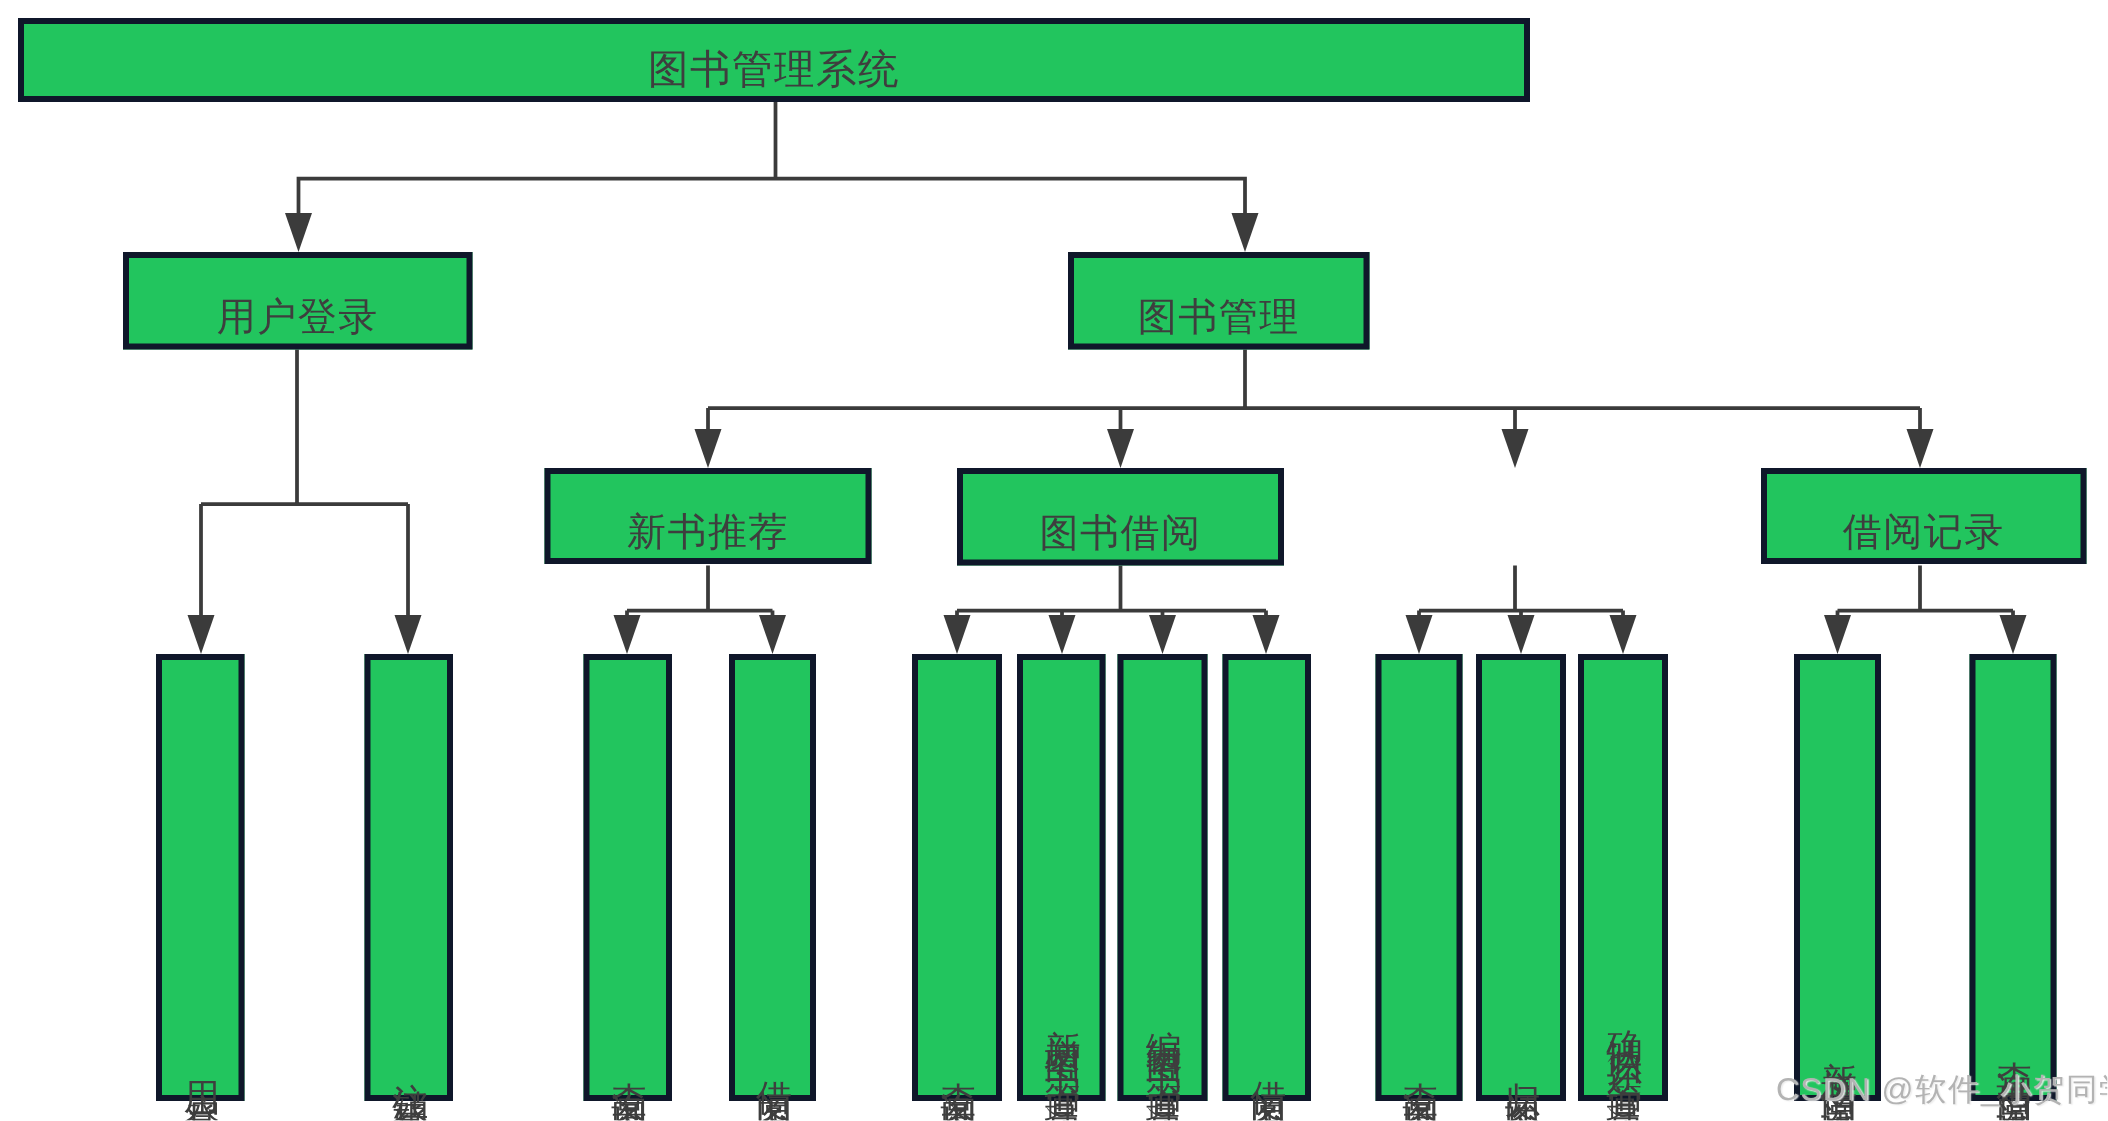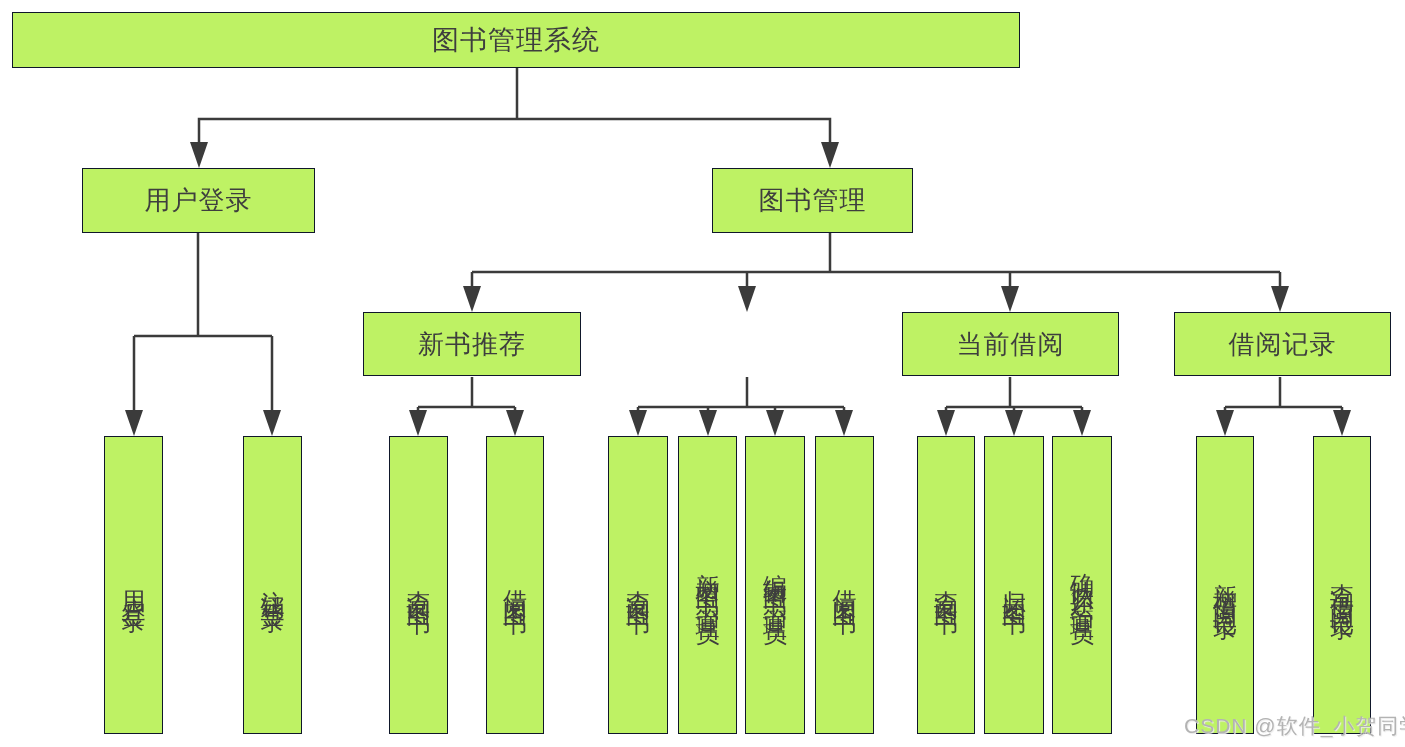--- a/index.html
+++ b/index.html
@@ -18,24 +18,24 @@
   #connectors {
     position: absolute;
     left: 0; top: 0;
     width: 1405px;
     height: 747px;
     z-index: 1;
   }
   .node {
     position: absolute;
     box-sizing: border-box;
-    background: #bef264;
-    border: 1px solid #0f172a;
+    background: #22c55e;
+    border: 4px solid #0f172a;
     display: flex;
-    align-items: center;
+    align-items: flex-end;
     justify-content: center;
     z-index: 2;
     color: #3e3e3e;
   }
   .hbox .node-label {
     font-size: 26px;
     letter-spacing: 1px;
     white-space: nowrap;
     color: #3e3e3e;
   }
@@ -108,22 +108,22 @@
   <div class="node hbox" style="left:82px;top:168px;width:233px;height:65px">
     <span class="node-label">用户登录</span>
   </div>
   <div class="node hbox" style="left:712px;top:168px;width:201px;height:65px">
     <span class="node-label">图书管理</span>
   </div>
 
   <div class="node hbox" style="left:363px;top:312px;width:218px;height:64px">
     <span class="node-label">新书推荐</span>
   </div>
-  <div class="node hbox" style="left:902px;top:312px;width:217px;height:64px">
-    <span class="node-label">当前借阅</span>
+  <div class="node hbox" style="left:638px;top:312px;width:218px;height:65px">
+    <span class="node-label">图书借阅</span>
   </div>
   <div class="node hbox" style="left:1174px;top:312px;width:217px;height:64px">
     <span class="node-label">借阅记录</span>
   </div>
 
   <div class="node vbox" style="left:104px;top:436px;width:59px;height:298px">
     <span class="node-label">用户登录</span>
   </div>
   <div class="node vbox" style="left:243px;top:436px;width:59px;height:298px">
     <span class="node-label">注销登录</span>

